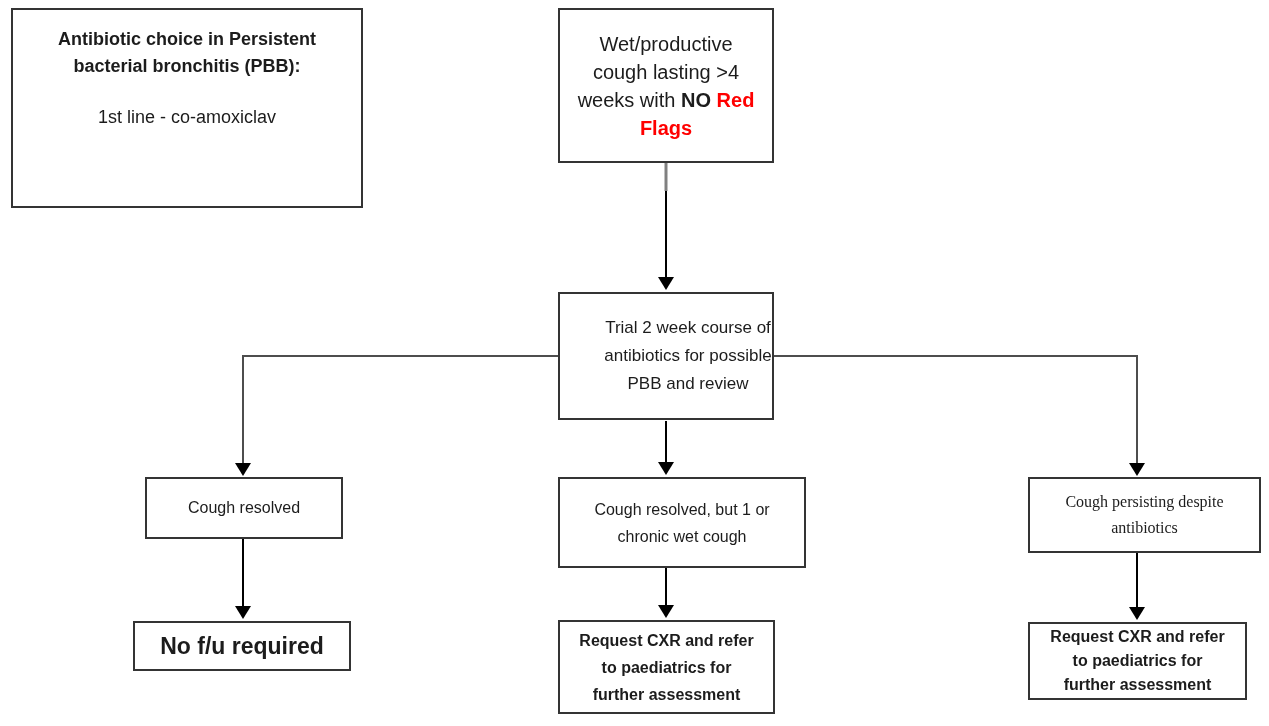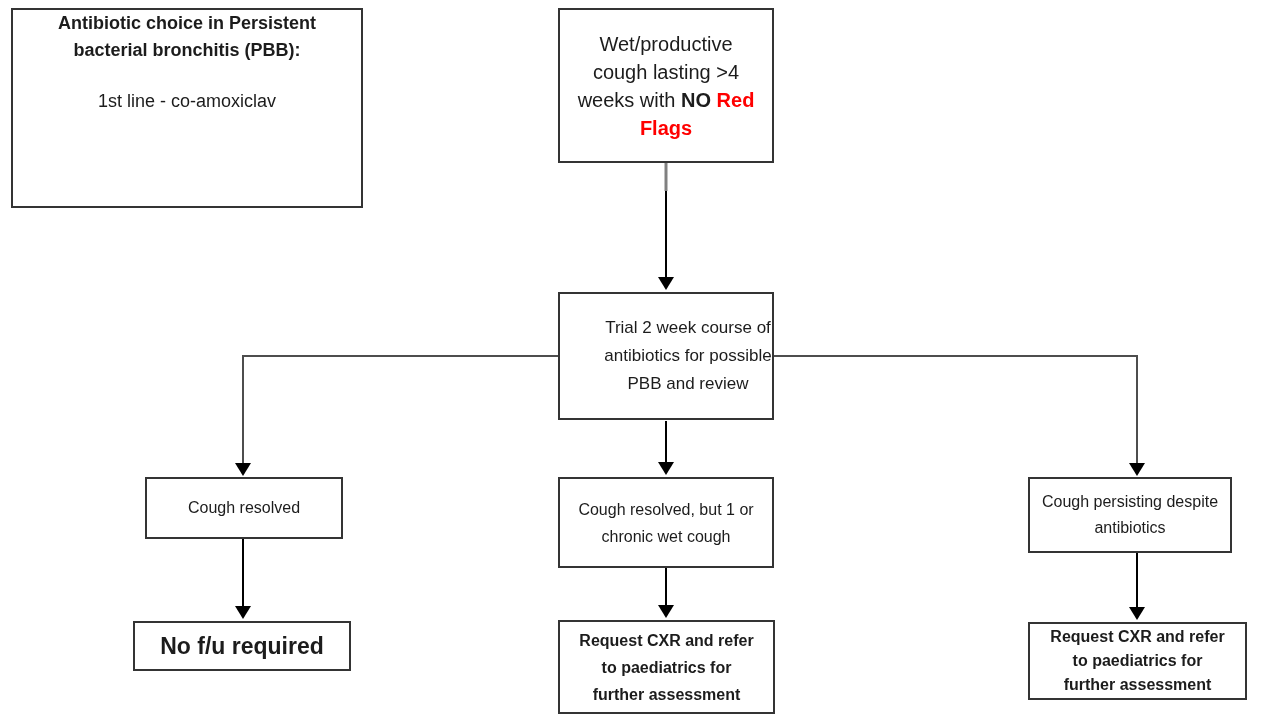--- a/index.html
+++ b/index.html
@@ -20,26 +20,26 @@
     display:flex;
     flex-direction:column;
     justify-content:center;
     align-items:center;
     text-align:center;
   }
   .ln { white-space:nowrap; }
   .b  { font-weight:bold; }
   .red { color:var(--red,#ff0000); font-weight:bold; }
 
-  .box-info       { left:11px;  top:8px;   width:352px; height:200px; font-size:18px; line-height:27px; justify-content:flex-start; }
+  .box-info       { left:11px;  top:8px;   width:352px; height:200px; font-size:18px; line-height:27px; justify-content:flex-start; padding-top:16px; }
   .box-presenting { left:558px; top:8px;   width:216px; height:155px; font-size:20px; line-height:28px;align-items:center; }
   .box-trial      { left:558px; top:292px; width:216px; height:128px; font-size:17px; line-height:28px;padding-left:44px; }
   .box-resolved   { left:145px; top:477px; width:198px; height:62px;  font-size:16px; line-height:22px; }
-  .box-recurrence { left:558px; top:477px; width:216px; height:91px;  font-size:16px; line-height:27px; }
-  .box-persisting { left:1028px;top:477px; width:204px; height:76px;  font-size:16px; line-height:26px; }
+  .box-recurrence { left:558px; top:477px; width:248px; height:91px;  font-size:16px; line-height:27px; }
+  .box-persisting { left:1028px;top:477px; width:233px; height:76px;  font-size:16px; line-height:26px;font-family:Liberation Serif, serif; }
   .box-nofu       { left:133px; top:621px; width:218px; height:50px;  font-size:23px; line-height:22px; font-weight:bold; }
   .box-cxr-center { left:558px; top:620px; width:217px; height:94px;  font-size:16px; line-height:27px; font-weight:bold; }
   .box-cxr-right  { left:1028px;top:622px; width:219px; height:78px;  font-size:16px; line-height:24px; font-weight:bold; }
 
   .gap-lg { height:24px; flex:none; }
   .gap-md { height:26px; flex:none; }
 </style>
 </head>
 <body>
 

